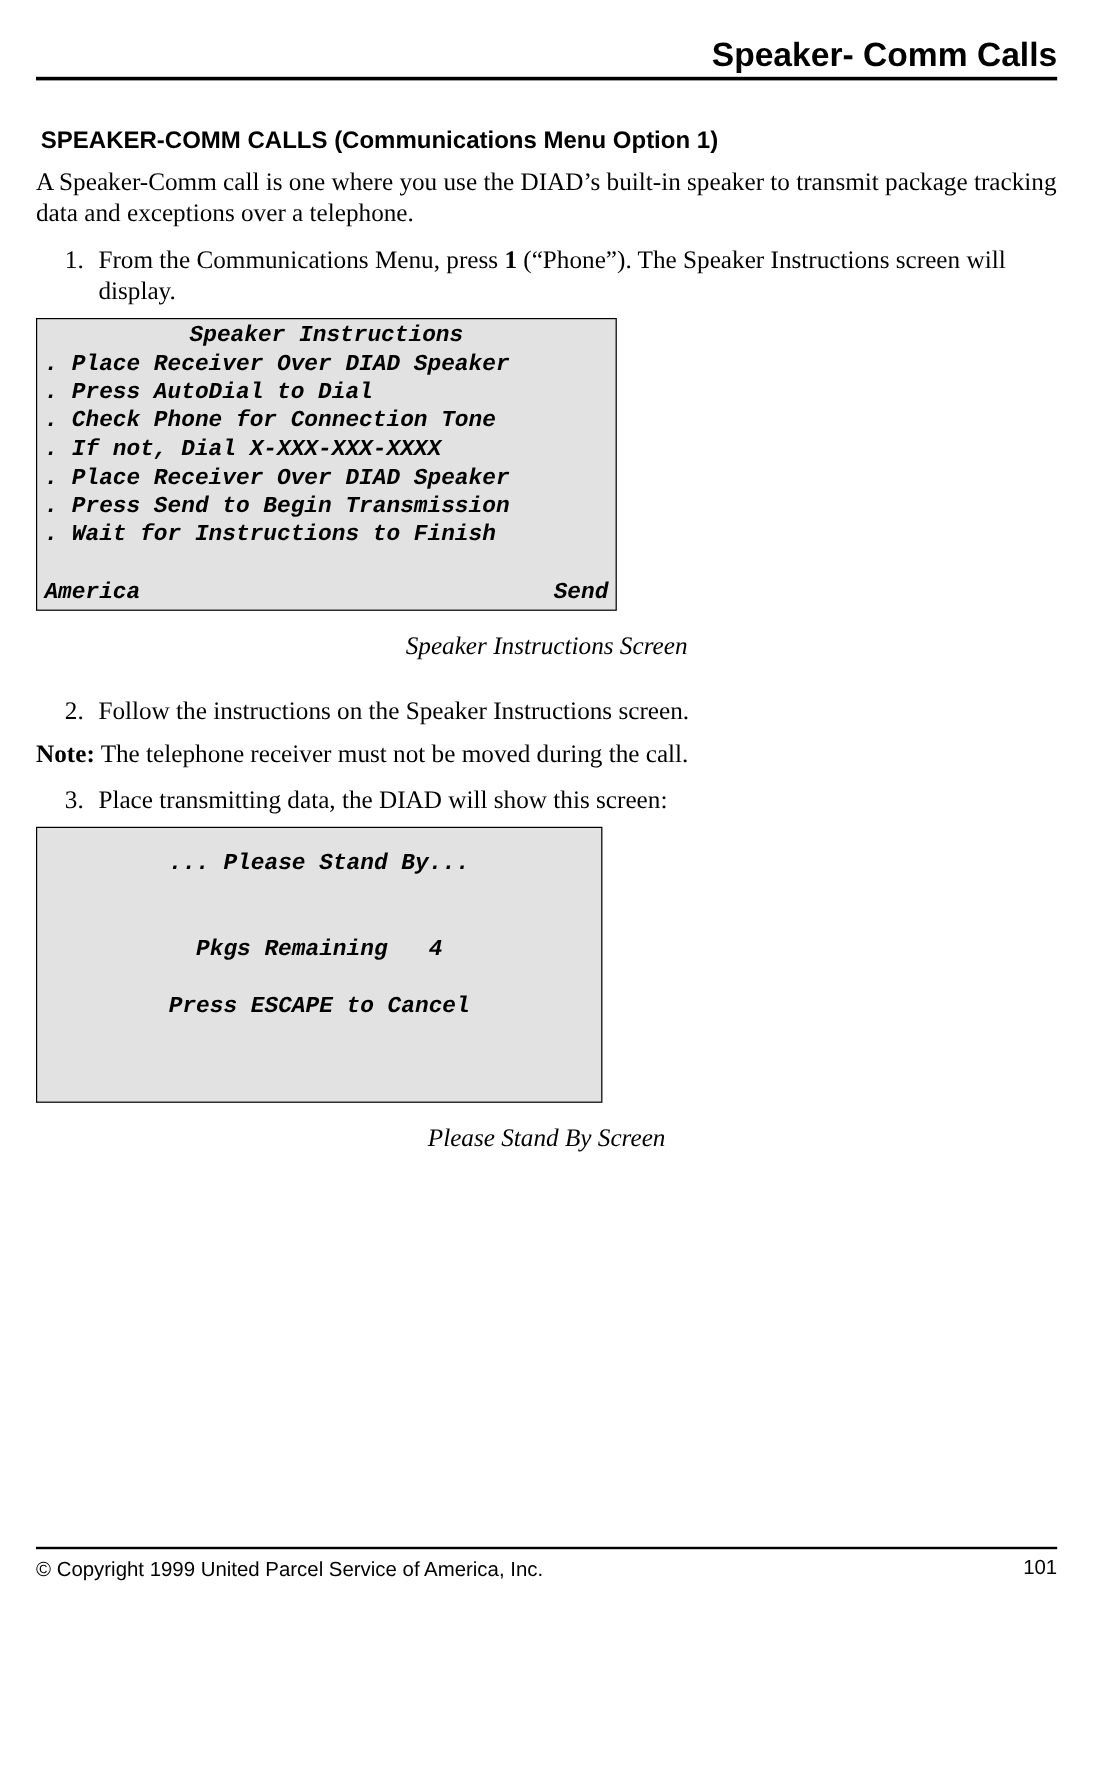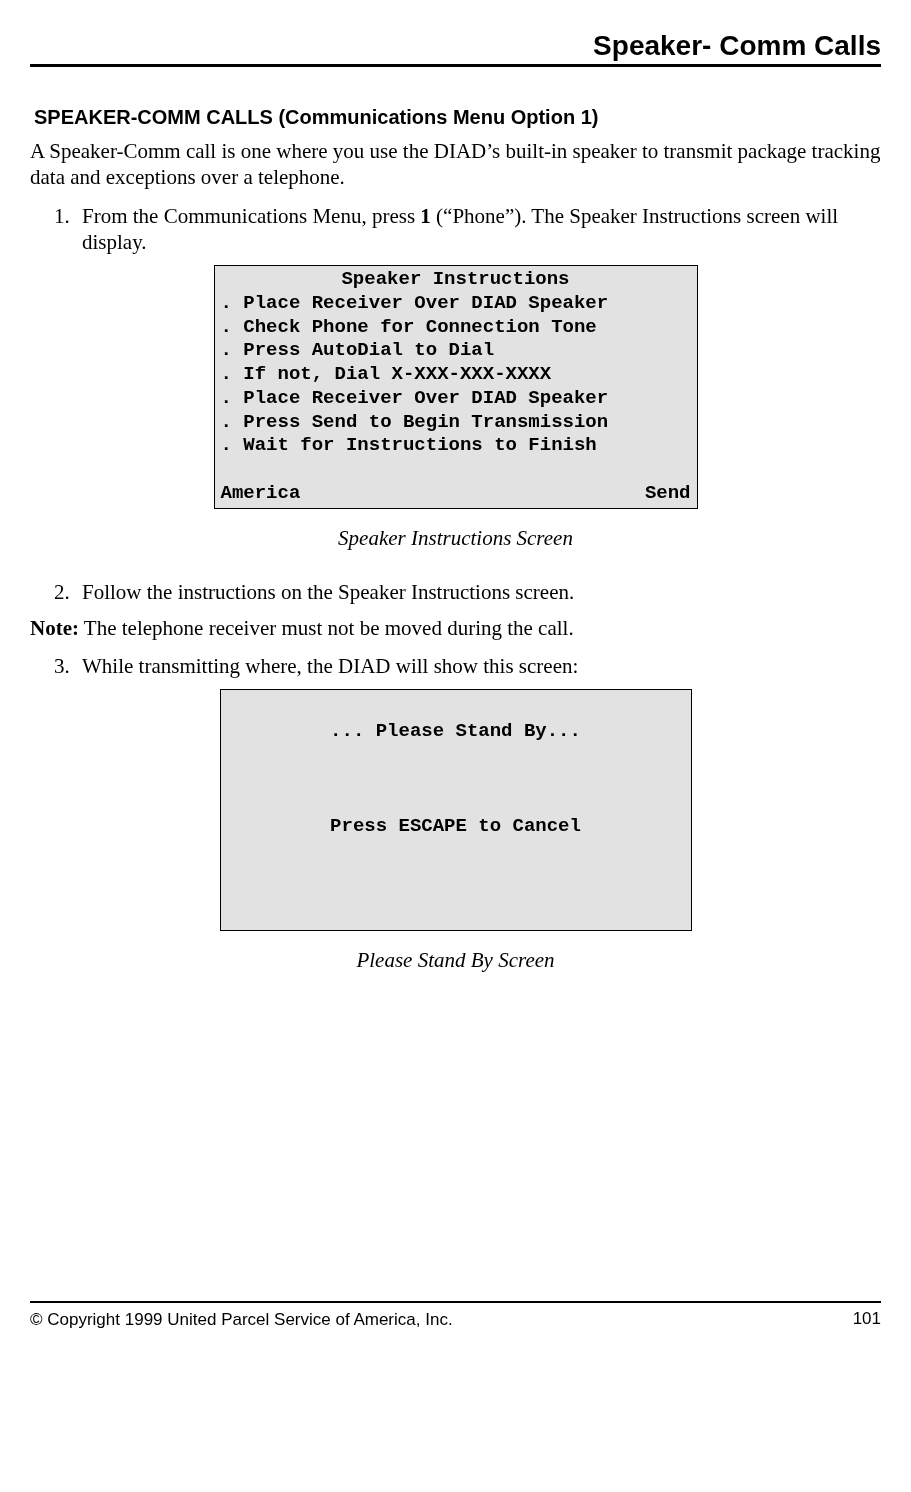--- a/index.html
+++ b/index.html
@@ -38,22 +38,22 @@
     padding: 0 0 0 52px;
     line-height: 1.25;
   }
   .ol .num {
     display: inline-block;
     width: 28px;
     margin-left: -28px;
   }
   .screen-wrap {
     display: flex;
-    justify-content: center;
     margin: 4px 0 2px 0;
+    font-style: italic;
   }
   .screen {
     background: #e2e2e2;
     border: 1px solid #000;
     font-family: "Courier New", Courier, monospace;
     font-weight: bold;
     font-size: 19px;
     line-height: 1.25;
     padding: 2px 6px 2px 6px;
     width: 470px;
@@ -73,21 +73,21 @@
   }
   .screen2 {
     background: #e2e2e2;
     border: 1px solid #000;
     font-family: "Courier New", Courier, monospace;
     font-weight: bold;
     font-size: 19px;
     text-align: center;
     width: 470px;
     height: 210px;
-    padding-top: 30px;
+    padding-top: 18px;
     line-height: 1.25;
   }
   .spacer-block { height: 300px; }
   .thin-rule {
     border: none;
     border-top: 2px solid #000;
     margin: 0 0 6px 0;
   }
   .footer {
     font-family: Liberation Sans, sans-serif;
@@ -108,22 +108,22 @@
 <p class="body">A Speaker-Comm call is one where you use the DIAD’s built-in speaker to transmit package tracking data and exceptions over a telephone.</p>
 
 <div class="ol">
   <span class="num">1.</span><span>From the Communications Menu, press </span><b>1</b><span> (“Phone”). The Speaker Instructions screen will display.</span>
 </div>
 
 <div class="screen-wrap">
   <div class="screen">
     <div class="title-line">Speaker Instructions</div>
     <div>. Place Receiver Over DIAD Speaker</div>
+    <div>. Press AutoDial to Dial</div>
     <div>. Check Phone for Connection Tone</div>
-    <div>. Press AutoDial to Dial</div>
     <div>. If not, Dial X-XXX-XXX-XXXX</div>
     <div>. Place Receiver Over DIAD Speaker</div>
     <div>. Press Send to Begin Transmission</div>
     <div>. Wait for Instructions to Finish</div>
     <div>&nbsp;</div>
     <div class="row">
       <span>America</span>
       <span>Send</span>
     </div>
   </div>
@@ -132,28 +132,31 @@
 
 <div class="ol">
   <span class="num">2.</span><span>Follow the instructions on the Speaker Instructions screen.</span>
 </div>
 
 <p class="body">
   <b>Note:</b><span> The telephone receiver must not be moved during the call.</span>
 </p>
 
 <div class="ol">
-  <span class="num">3.</span><span>While transmitting where, the DIAD will show this screen:</span>
+  <span class="num">3.</span><span>Place transmitting data, the DIAD will show this screen:</span>
 </div>
 
 <div class="screen-wrap">
   <div class="screen2">
     <div>... Please Stand By...</div>
     <div>&nbsp;</div>
     <div>&nbsp;</div>
+    <div>
+      <span>Pkgs Remaining</span>&nbsp;&nbsp;&nbsp;<span>4</span>
+    </div>
     <div>&nbsp;</div>
     <div>Press ESCAPE to Cancel</div>
   </div>
 </div>
 <div class="caption">Please Stand By Screen</div>
 
 <div class="spacer-block"></div>
 
 <hr class="thin-rule">
 <div class="footer">

